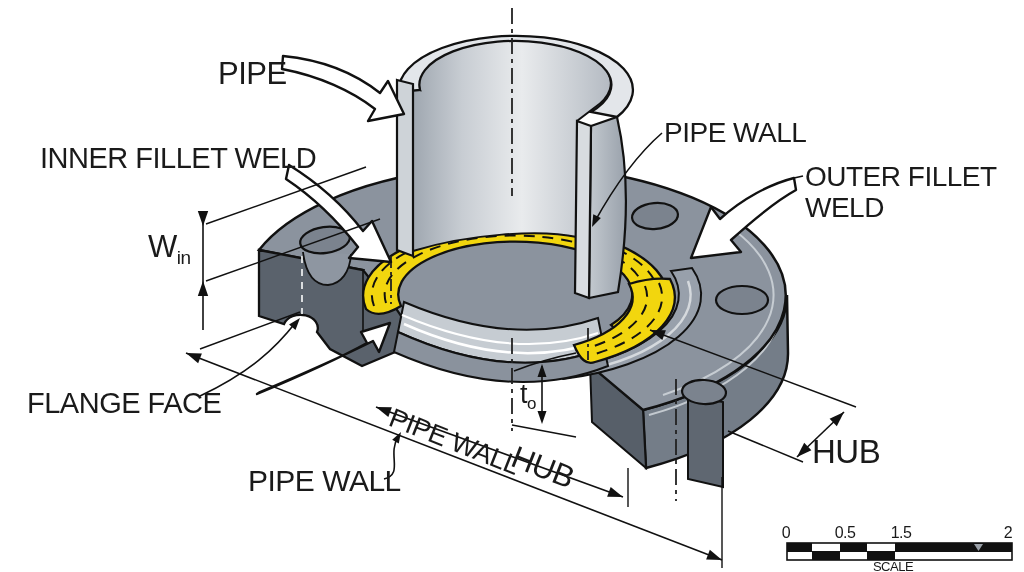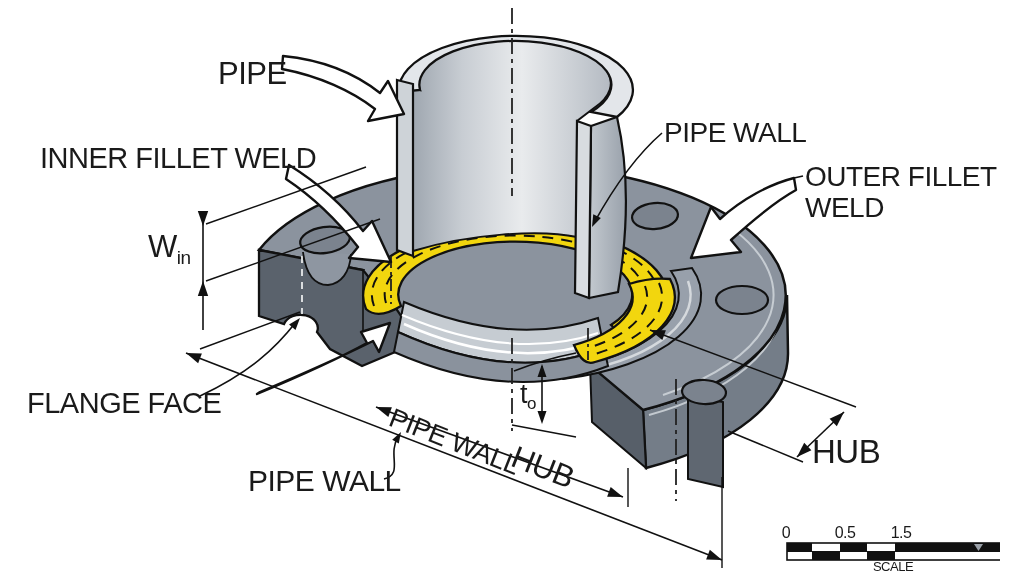--- a/index.html
+++ b/index.html
@@ -1,17 +1,17 @@
 <!DOCTYPE html>
 <html><head>
 <meta charset="utf-8">
 <style>
   html,body{margin:0;padding:0;background:#fff;}
   .stage{position:relative;width:1000px;height:572px;background:#ffffff;overflow:hidden;
-         font-family:"Liberation Sans", sans-serif;}
+         font-family:"Liberation Sans", sans-serif;padding-left:20px;}
   svg{position:absolute;left:0;top:0;}
   text{fill:#1a1a1a;letter-spacing:-0.5px;}
   .lbl{font-size:29px;}
 </style>
 </head>
 <body>
 
 <div class="stage">
 <svg width="1024" height="572" viewBox="0 0 1024 572">
   <defs>

